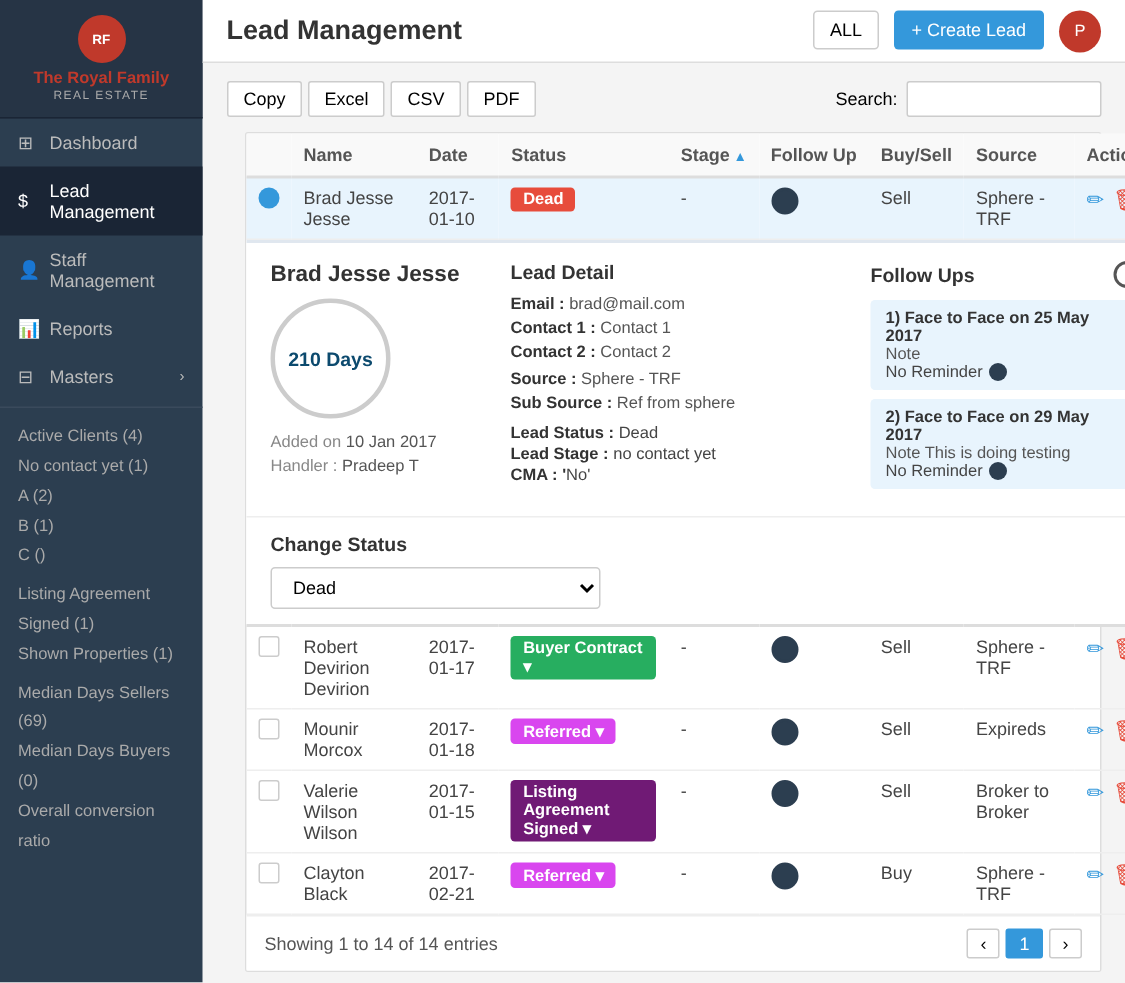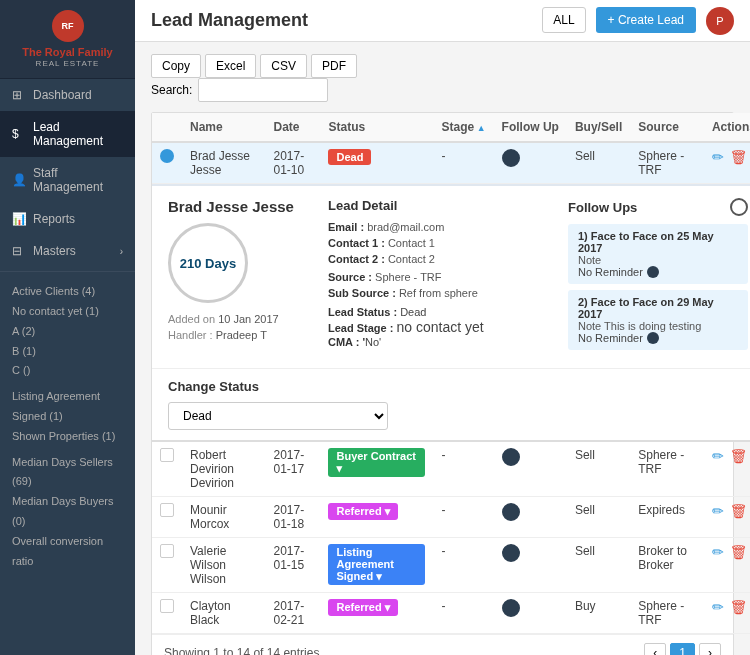--- a/index.html
+++ b/index.html
@@ -25,37 +25,37 @@
     .topbar { background: #fff; padding: 0 16px; height: 42px; display: flex; align-items: center; justify-content: space-between; border-bottom: 1px solid #ddd; flex-shrink: 0; }
     .topbar-title { font-size: 18px; font-weight: 600; color: #333; }
     .topbar-right { display: flex; align-items: flex-start; gap: 10px; }
     .btn-create { background: #3498db; color: #fff; border: none; padding: 6px 12px; border-radius: 3px; cursor: pointer; font-size: 12px; }
     .btn-all { background: #fff; border: 1px solid #ccc; padding: 5px 10px; border-radius: 3px; cursor: pointer; font-size: 12px; }
 
     
     .content { flex: 1; overflow-y: auto; padding: 12px 16px; }
 
     
-    .toolbar { display: flex; align-items: flex-start; justify-content: space-between; margin-bottom: 10px; flex-direction: column; }
+    .toolbar { display: flex; align-items: flex-start; justify-content: space-between; margin-bottom: 10px; }
     .toolbar-buttons { display: flex; gap: 4px; }
     .btn-sm { background: #fff; border: 1px solid #ccc; padding: 4px 10px; border-radius: 2px; cursor: pointer; font-size: 12px; }
     .search-box { display: flex; align-items: center; gap: 6px; font-size: 12px; }
     .search-input { border: 1px solid #ccc; padding: 4px 8px; border-radius: 2px; font-size: 12px; width: 130px; }
 
     
-    .table-wrap { background: #fff; border: 1px solid #ddd; border-radius: 2px; }
+    .table-wrap { background: #fff; border: 1px solid #ddd; border-radius: 2px; margin-left: 12px; }
     table { width: 100%; border-collapse: collapse; font-size: 12px; }
     th { background: #f9f9f9; border-bottom: 2px solid #ddd; padding: 7px 8px; text-align: left; font-weight: 600; color: #555; white-space: nowrap; }
     td { padding: 6px 8px; border-bottom: 1px solid #eee; color: #444; vertical-align: top; }
     .th-sort { cursor: pointer; }
     .badge { display: inline-block; padding: 2px 8px; border-radius: 3px; font-size: 11px; font-weight: 600; color: #fff; }
     .badge-dead { background: #e74c3c; }
     .badge-buyer { background: #27ae60; }
     .badge-referred { background: #d946ef; }
-    .badge-listing { background: #3b82f6; }
+    .badge-listing { background: #701a75; }
     .follow-circle { width: 18px; height: 18px; border-radius: 50%; border: 2px solid #555; display: inline-block; cursor: pointer; }
     .follow-circle.active { background: #2c3e50; border-color: #2c3e50; }
     .action-icons { display: flex; gap: 6px; }
     .icon-edit { color: #3498db; cursor: pointer; font-size: 14px; }
     .icon-del { color: #e74c3c; cursor: pointer; font-size: 14px; }
     .expand-row td { padding: 0; }
     .expand-content { background: #fff; padding: 12px 16px; display: flex; gap: 20px; border-top: 2px solid #e0e7ef; }
 
     
     .lead-profile { min-width: 140px; }
@@ -231,21 +231,21 @@
                   <div class="detail-row" style="margin-top:6px;">
                     <span class="detail-label">Source : </span><span>Sphere - TRF</span>
                   </div>
                   <div class="detail-row">
                     <span class="detail-label">Sub Source : </span><span>Ref from sphere</span>
                   </div>
                   <div style="margin-top:6px;">
                     <span class="detail-label" style="font-size:11px;">Lead Status : </span><span style="font-size:11px;">Dead</span>
                   </div>
                   <div>
-                    <span class="detail-label" style="font-size:11px;">Lead Stage : </span><span style="font-size:14px;">no contact yet</span>
+                    <span class="detail-label" style="font-size:11px;">Lead Stage : </span><span style="font-size:11px;">no contact yet</span>
                   </div>
                   <div>
                     <span class="detail-label" style="font-size:11px;">CMA : '</span><span style="font-size:11px;">No</span><span style="font-size:11px;">'</span>
                   </div>
                 </div>
 
                 <div class="follow-ups-section">
                   <h4>
                     <span>Follow Ups</span>
                     <span style="width:18px;height:18px;border-radius:50%;border:2px solid #555;display:inline-block;cursor:pointer;"></span>

